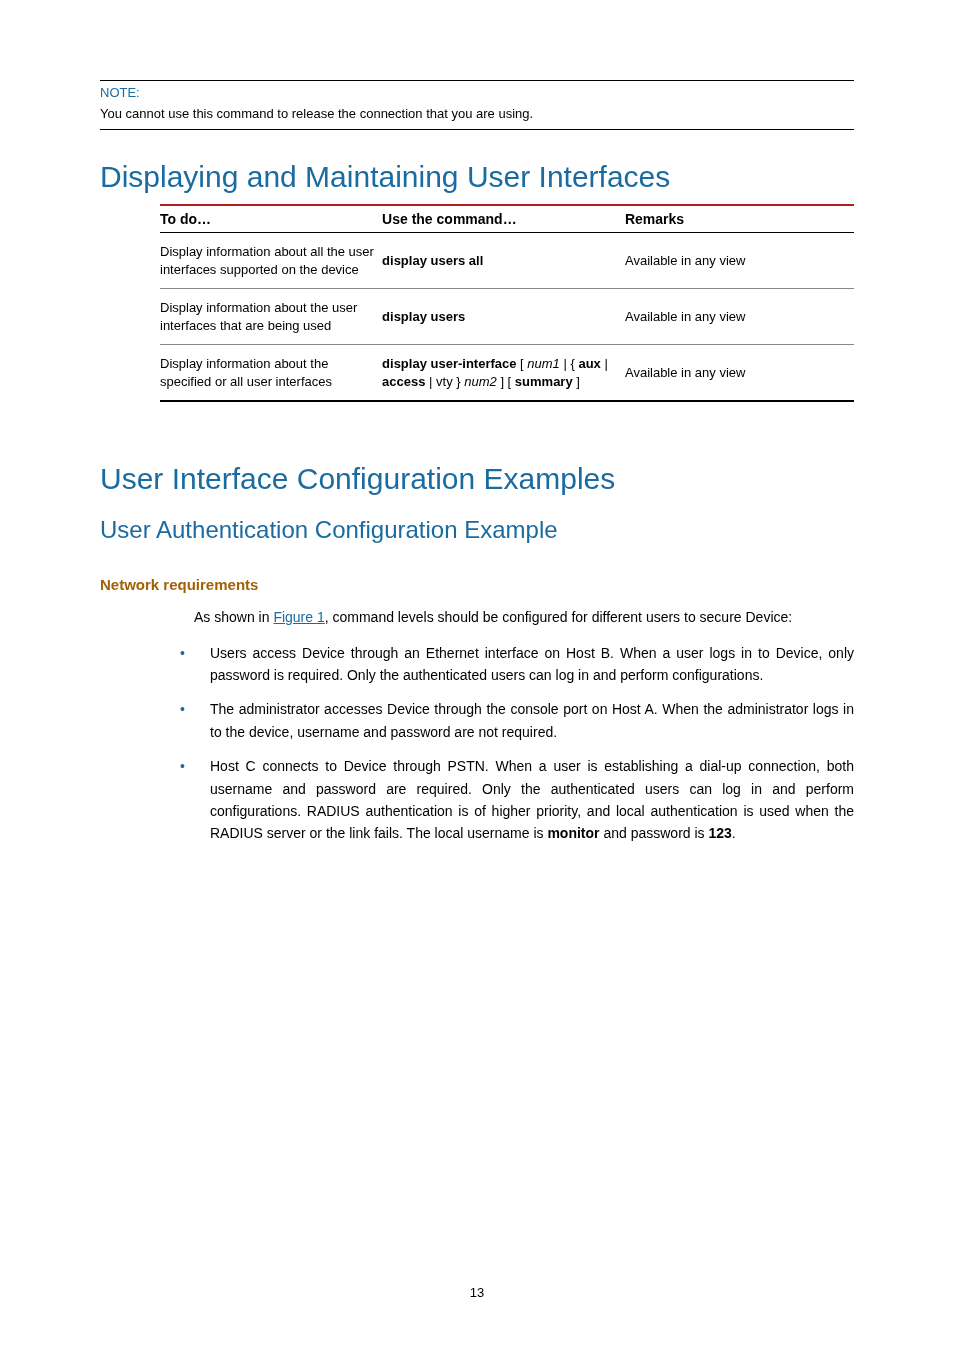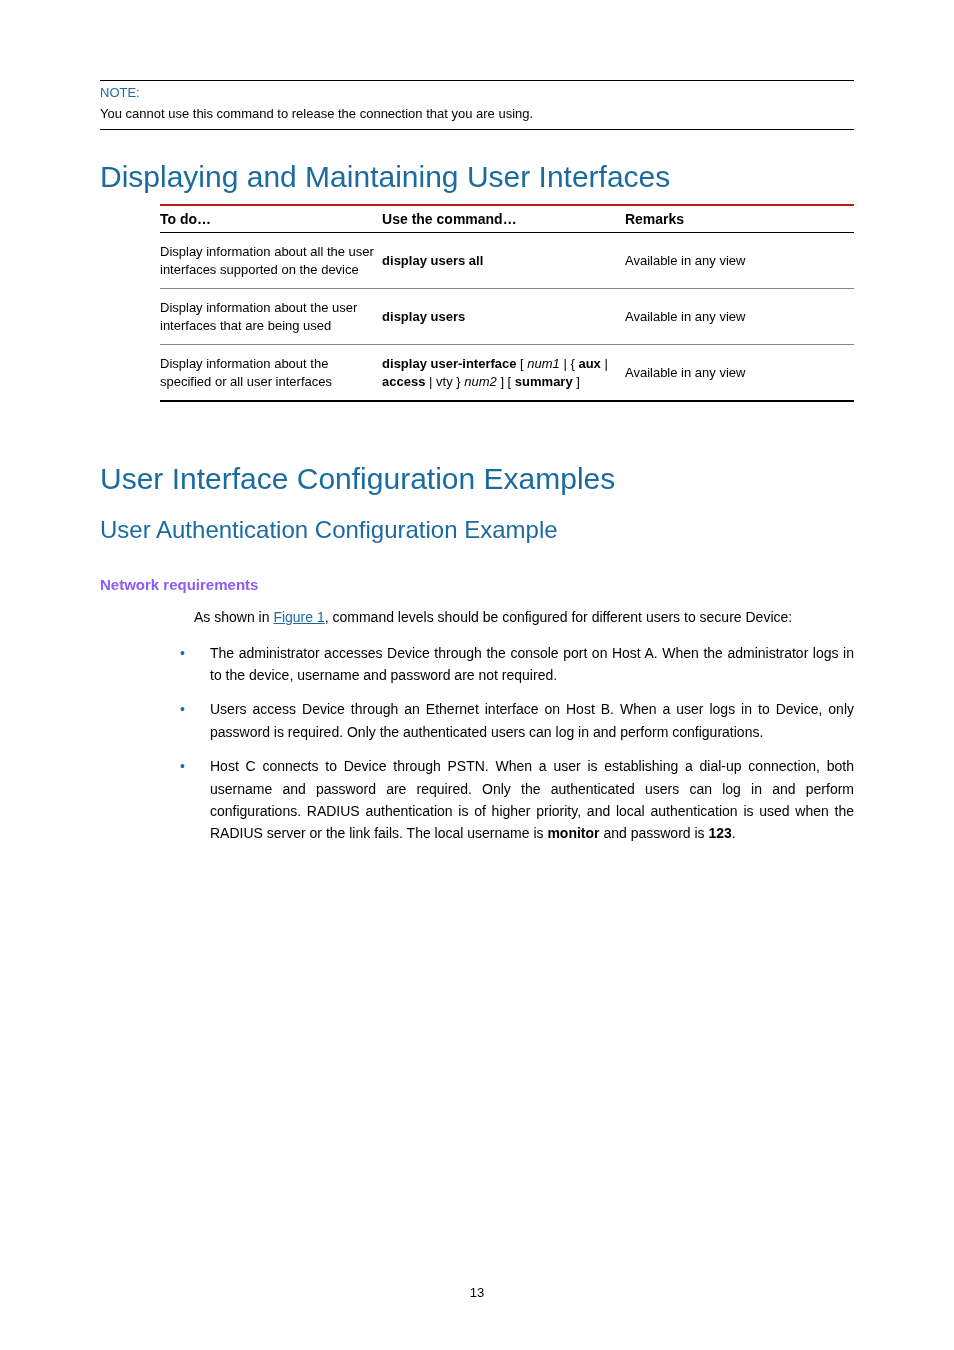--- a/index.html
+++ b/index.html
@@ -4,21 +4,21 @@
   <style>
     * { box-sizing: border-box; margin: 0; padding: 0; }
     body { width: 954px; height: 1350px; font-family: Arial, Helvetica, sans-serif; background: #fff; color: #000; font-size: 14px; position: relative; }
     .page { padding: 80px 100px 0 100px; }
     .note-box { border-top: 1.5px solid #000; border-bottom: 1.5px solid #000; padding: 4px 0 8px 0; margin-bottom: 30px; }
     .note-label { color: #1a6ba0; font-size: 13px; margin-bottom: 6px; }
     .note-text { font-size: 13px; }
     .h1 { color: #1a6ba0; font-size: 30px; font-weight: 400; margin-bottom: 10px; }
     .h1-spaced { margin-top: 60px; margin-bottom: 20px; }
     .h2 { color: #1a6ba0; font-size: 24px; font-weight: 400; margin-bottom: 32px; }
-    .h3 { color: #8b5cf6; font-size: 15px; font-weight: 700; margin-bottom: 14px; }
+    .h3 { color: #a16207; font-size: 15px; font-weight: 700; margin-bottom: 14px; }
     .cmd-table { width: 100%; border-collapse: collapse; margin-left: 60px; width: calc(100% - 60px); }
     .cmd-table th { text-align: left; font-weight: 700; font-size: 14px; border-top: 2px solid #b91c1c; border-bottom: 1.2px solid #000; padding: 5px 8px 5px 0; }
     .cmd-table td { border-bottom: 1px solid #888; padding: 10px 8px 10px 0; font-size: 13px; vertical-align: middle; line-height: 1.35; }
     .cmd-table tr:last-child td { border-bottom: 2px solid #000; }
     .cmd-table td.col1 { width: 32%; }
     .cmd-table td.col2 { width: 35%; }
     .cmd-table td.col3 { width: 33%; }
     .bold { font-weight: 700; }
     .italic { font-style: italic; }
     .para-indent { margin-left: 94px; font-size: 14px; line-height: 1.45; margin-bottom: 14px; }
@@ -68,19 +68,19 @@
 
   <div class="h1 h1-spaced">User Interface Configuration Examples</div>
   <div class="h2">User Authentication Configuration Example</div>
   <div class="h3">Network requirements</div>
 
   <div class="para-indent">
     <span>As shown in </span><a href="#" class="link">Figure 1</a><span>, command levels should be configured for different users to secure Device:</span>
   </div>
 
   <ul class="bullets" id="bullets-list">
+      <li>Users access Device through an Ethernet interface on Host B. When a user logs in to Device, only password is required. Only the authenticated users can log in and perform configurations.</li>
       <li>The administrator accesses Device through the console port on Host A. When the administrator logs in to the device, username and password are not required.</li>
-      <li>Users access Device through an Ethernet interface on Host B. When a user logs in to Device, only password is required. Only the authenticated users can log in and perform configurations.</li>
       <li>Host C connects to Device through PSTN. When a user is establishing a dial-up connection, both username and password are required. Only the authenticated users can log in and perform configurations. RADIUS authentication is of higher priority, and local authentication is used when the RADIUS server or the link fails. The local username is <span class="bold">monitor</span> and password is <span class="bold">123</span>.</li>
     </ul>
 </div>
 
 <div class="page-num">13</div>
 
 </body></html>

